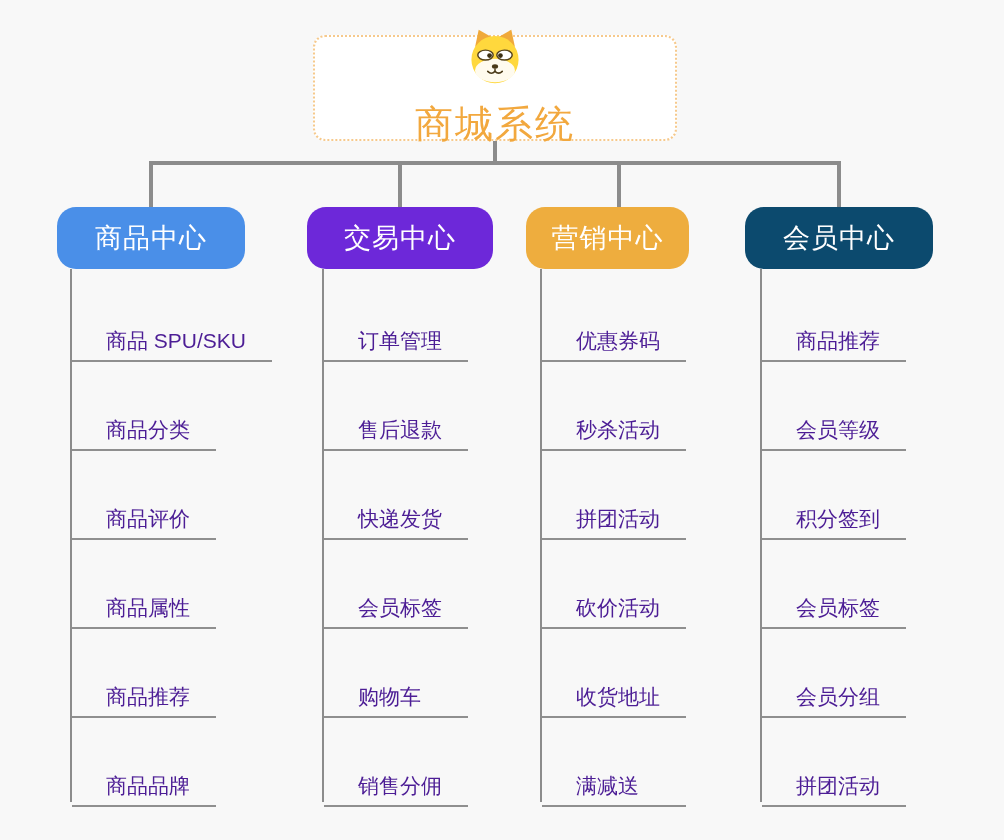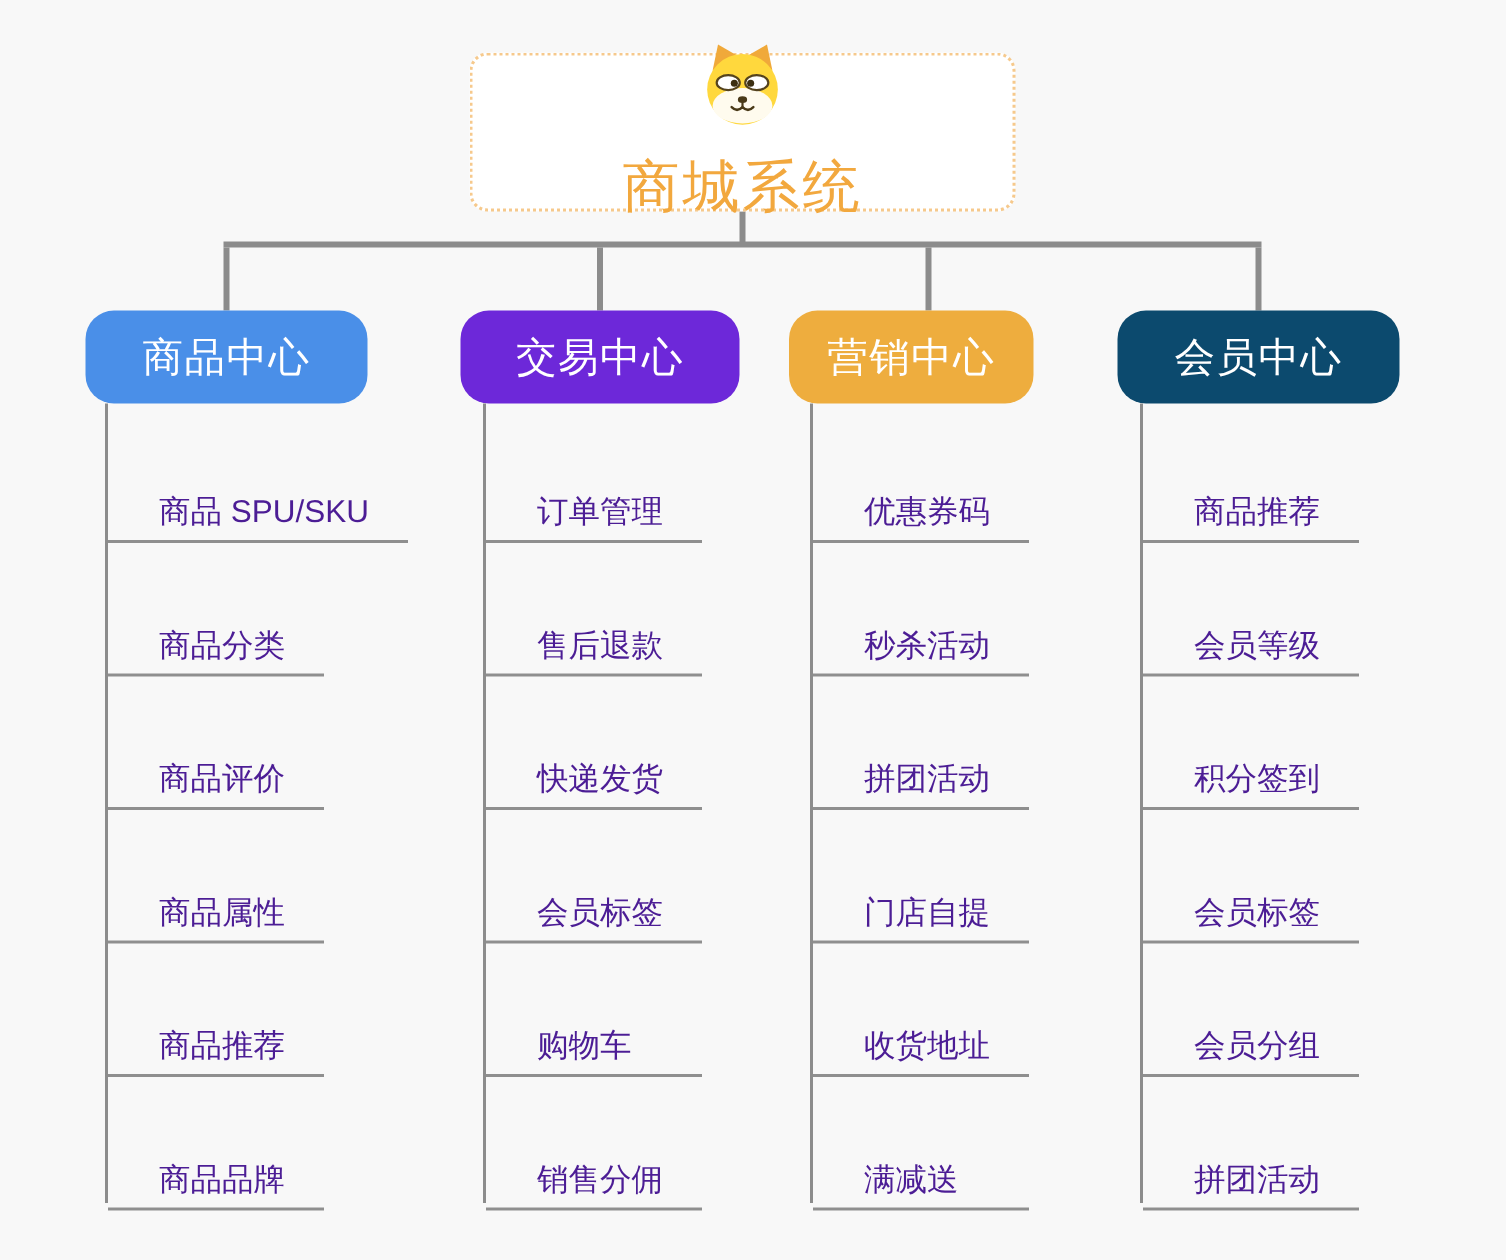--- a/index.html
+++ b/index.html
@@ -93,21 +93,21 @@
     <div class="child row-3">快递发货</div>
     <div class="child row-4">会员标签</div>
     <div class="child row-5">购物车</div>
     <div class="child row-6">销售分佣</div>
   </div>
 
   <div class="col c3" style="border-left-color: rgb(140, 140, 140);">
     <div class="child row-1">优惠券码</div>
     <div class="child row-2">秒杀活动</div>
     <div class="child row-3">拼团活动</div>
-    <div class="child row-4">门店自提</div>
+    <div class="child row-4">砍价活动</div>
     <div class="child row-5">收货地址</div>
     <div class="child row-6">满减送</div>
   </div>
 
   <div class="col c4" style="border-left-color: rgb(140, 140, 140);">
     <div class="child row-1">商品推荐</div>
     <div class="child row-2">会员等级</div>
     <div class="child row-3">积分签到</div>
     <div class="child row-4">会员标签</div>
     <div class="child row-5">会员分组</div>

